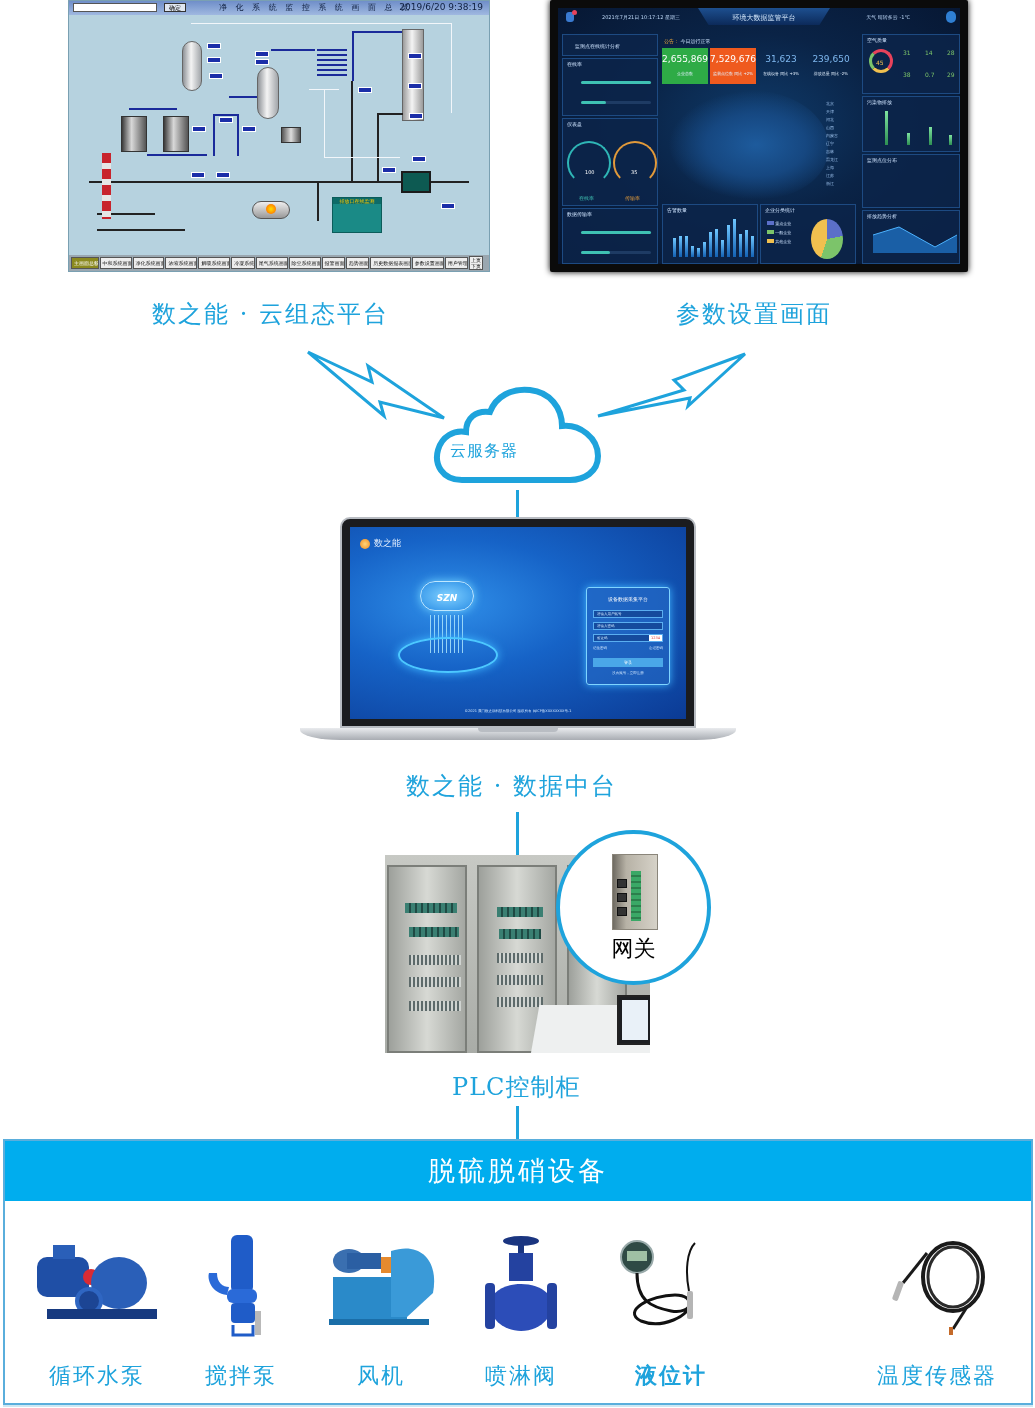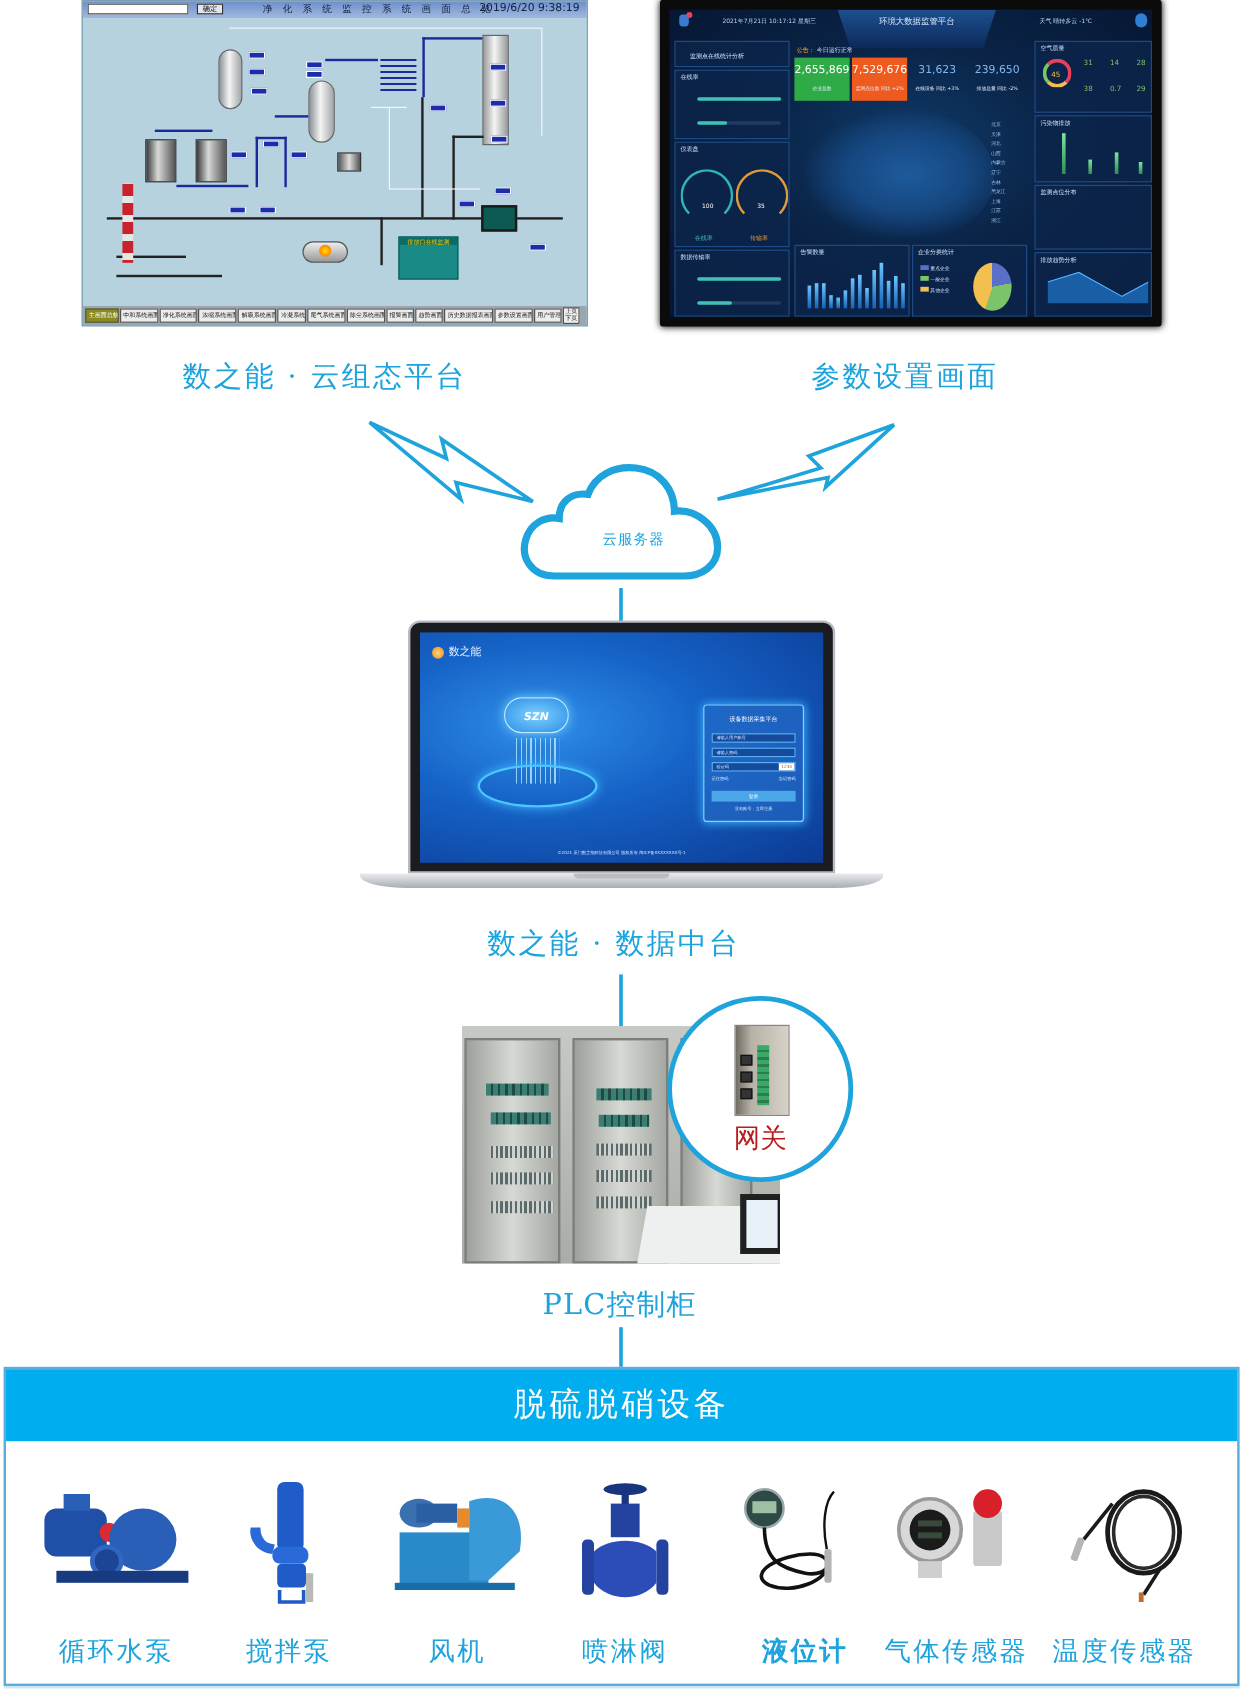--- a/index.html
+++ b/index.html
@@ -31,21 +31,21 @@
   #scada .flame { position:absolute; left: 197px; top: 203px; width:10px; height:10px; background: radial-gradient(#ffe000,#ff5a00); border-radius:50%; }
   #scada .tabs { position: absolute; left: 0; bottom: 0; width: 100%; height: 16px; background: #9aa7b0; display: flex; align-items: center; padding-left: 2px; gap: 1px; }
   #scada .tabs .tab { height: 12px; background: #ededed; border: 1px solid #555; font-size: 5px; line-height: 10px; padding: 0 2px; color: #111; white-space: nowrap; overflow: hidden; }
   #scada .tabs .tab.active { background: #8b8a1f; color: #fff; }
   #scada .tabs .page { margin-left: auto; margin-right: 6px; width: 16px; height: 14px; background: #eee; border: 1px solid #555; font-size: 5px; color:#111; text-align:center; line-height: 6px; }
 
   
   #dash { left: 550px; top: 0; width: 418px; height: 272px; background: #0b0b0b; padding: 8px; border-radius: 2px; box-shadow: 0 0 6px #000; }
   #dash .screen { position: relative; width: 100%; height: 100%; background: radial-gradient(ellipse at 50% 45%, #0f3b6a 0%, #0a2346 45%, #061530 100%); overflow: hidden; }
   #dash .top { position: absolute; left: 0; top: 0; width: 100%; height: 22px; }
-  #dash .top .center { position: absolute; left: 140px; top: 0; width: 132px; height: 32px; background: linear-gradient(#1d4f8f, #0c2a5a); clip-path: polygon(0 0,100% 0, 92% 100%, 8% 100%); color: #d9ecff; font-size: 7px; text-align: center; line-height: 20px; }
+  #dash .top .center { position: absolute; left: 140px; top: 0; width: 132px; height: 17px; background: linear-gradient(#1d4f8f, #0c2a5a); clip-path: polygon(0 0,100% 0, 92% 100%, 8% 100%); color: #d9ecff; font-size: 7px; text-align: center; line-height: 20px; }
   #dash .top .date { position: absolute; left: 44px; top: 6px; font-size: 5px; color: #bcd6f5; }
   #dash .top .weather { position: absolute; right: 50px; top: 6px; font-size: 5px; color: #bcd6f5; }
   #dash .top .avatar { position: absolute; right: 4px; top: 3px; width: 10px; height: 12px; border-radius: 5px; background: #2f7fd3; }
   #dash .top .bell { position: absolute; left: 8px; top: 4px; width: 8px; height: 10px; background: #3a7ad0; border-radius: 3px; }
   #dash .top .bell-dot { position:absolute; left: 14px; top: 2px; width:5px; height:5px; border-radius:50%; background:#e8425b; }
   #dash .panel { position: absolute; background: rgba(12,36,74,.85); border: 1px solid #1d4a82; }
   #dash .panel .ph { position: absolute; left: 4px; top: 2px; font-size: 5px; color: #cfe4ff; }
   #dash .kpi { position: absolute; top: 40px; width: 46px; height: 36px; font-size: 9px; color: #fff; text-align: center; padding-top: 6px; }
   #dash .kpi .sub { font-size: 4px; color: #e4f1ff; margin-top: 7px; }
   #dash .bar { position: absolute; width: 3px; background: linear-gradient(#6ec6ff,#1462b4); }
@@ -83,21 +83,21 @@
   #plc .cab { position: absolute; top: 10px; width: 80px; height: 188px; background: linear-gradient(90deg,#9da09b,#d7d9d4 50%,#a4a7a2); border: 2px solid #7b7e79; }
   #plc .mod { position: absolute; height: 10px; background: repeating-linear-gradient(90deg,#3a7f72 0 4px,#1f4a44 4px 6px); }
   #plc .term { position: absolute; height: 10px; background: repeating-linear-gradient(90deg,#5d6a6a 0 2px,#cfd3d0 2px 4px); }
   #plc .desk { position: absolute; left: 150px; top: 150px; width: 120px; height: 50px; background: #eef0f0; transform: skewX(-10deg); }
   #plc .screen2 { position: absolute; left: 232px; top: 140px; width: 36px; height: 50px; background: #1d1f22; border: 2px solid #222; }
   #plc .screen2 i { display:block; margin: 3px; height: 40px; background: #e9f1f8; }
   #gateway { left: 556px; top: 830px; width: 155px; height: 155px; border-radius: 50%; background: #ffffff; border: 4px solid #1ea3dc; }
   #gateway .dev { position: absolute; left: 52px; top: 20px; width: 46px; height: 76px; background: linear-gradient(90deg,#6f6b62,#b7b2a6 30%,#d6d2c8); border: 1px solid #8a857a; }
   #gateway .dev .green { position: absolute; left: 18px; top: 16px; width: 10px; height: 50px; background: repeating-linear-gradient(#3aa866 0 4px,#2c7f4c 4px 6px); }
   #gateway .dev .eth { position: absolute; left: 4px; width: 10px; height: 9px; background: #333; border: 1px solid #111; }
-  #gateway .lbl { position: absolute; left: 0; width: 100%; top: 100px; text-align: center; font-size: 22px; color: #b91c1c; font-family: "DejaVu Serif", serif; }
+  #gateway .lbl { position: absolute; left: 0; width: 100%; top: 100px; text-align: center; font-size: 22px; color: #000000; font-family: "DejaVu Serif", serif; }
 
   
   #equip { left: 3px; top: 1139px; width: 1030px; height: 266px; border: 2px solid #5aaedc; background: #fff; box-shadow: 0 2px 0 #cfe7f3; }
   #equip .hdr { position: absolute; left: 0; top: 0; width: 100%; height: 60px; background: #00adee; color: #fff; text-align: center; font-size: 27px; line-height: 60px; letter-spacing: 3px; font-family: "DejaVu Serif", serif; }
   #equip .item { position: absolute; top: 90px; width: 140px; text-align: center; }
   #equip .item .pic { position: relative; width: 140px; height: 110px; }
   #equip .item .name { margin-top: 16px; font-size: 22px; color: #1ea3dc; font-family: "DejaVu Serif", serif; letter-spacing: 2px; white-space: nowrap; }
 </style>
 </head>
 <body>
@@ -325,21 +325,21 @@
     <polygon points="308,22 372,52 368,36 444,88 380,72 384,86"></polygon>
   </g>
   <g fill="none" stroke="#1ea3dc" stroke-width="3" stroke-linejoin="miter">
     <polygon points="745,24 674,50 684,60 598,86 690,68 688,76"></polygon>
   </g>
 </svg>
 
 <svg id="cloud" class="abs" viewBox="0 0 172 106">
   <path d="M30,96 C10,96 2,80 6,66 C10,52 22,46 34,48 C34,34 44,26 58,28 C64,12 80,4 98,6 C118,8 130,24 130,42 C148,40 166,54 166,72 C166,88 152,96 138,96 Z" fill="#fff" stroke="#1ea3dc" stroke-width="6"></path>
 </svg>
-<div class="abs" style="left:502px;top:441px;font-size:12px;color:#1ea3dc;letter-spacing:1px;text-align:right;">云服务器</div>
+<div class="abs" style="left:450px;top:441px;font-size:16px;color:#1ea3dc;letter-spacing:1px;text-align:right;">云服务器</div>
 
 <div class="connector" style="left:516px;top:490px;height:30px;"></div>
 
 <div id="laptop" class="abs">
   <div class="bezel"></div>
   <div class="screen">
     <div class="brand">
         <span class="logo"></span>
         <span>数之能</span>
       </div>
@@ -458,32 +458,20 @@
     <svg class="pic" viewBox="0 0 140 110">
       <circle cx="36" cy="26" r="16" fill="#2f4a45" stroke="#9aa" stroke-width="2"></circle>
       <rect x="26" y="20" width="20" height="10" fill="#9fc0a4"></rect>
       <path d="M36,42 C36,70 50,76 70,80 C92,84 96,64 74,64 C50,64 20,80 40,90 C60,98 90,86 90,70" fill="none" stroke="#111" stroke-width="3"></path>
       <path d="M94,12 C86,20 84,40 88,60" fill="none" stroke="#111" stroke-width="2"></path>
       <rect x="86" y="60" width="6" height="28" rx="2" fill="#b5b5b5"></rect>
     </svg>
     <div class="name">液位计</div>
   </div>
 
-  <div class="item" style="left:722px;">
-    <svg class="pic" viewBox="0 0 140 110">
-      <circle cx="48" cy="44" r="26" fill="#d8d8d8" stroke="#999" stroke-width="3"></circle>
-      <circle cx="48" cy="44" r="17" fill="#1b1b1b"></circle>
-      <rect x="38" y="36" width="20" height="5" fill="#3a4a3a"></rect>
-      <rect x="38" y="46" width="20" height="5" fill="#3a4a3a"></rect>
-      <rect x="38" y="70" width="20" height="14" fill="#cfcfcf"></rect>
-      <rect x="84" y="28" width="24" height="46" rx="3" fill="#c8c8c8"></rect>
-      <ellipse cx="96" cy="22" rx="12" ry="12" fill="#d8202b"></ellipse>
-    </svg>
-    <div class="name">气体传感器</div>
-  </div>
 
   <div class="item" style="left:862px;">
     <svg class="pic" viewBox="0 0 140 110">
       <ellipse cx="86" cy="46" rx="30" ry="34" fill="none" stroke="#1a1a1a" stroke-width="4"></ellipse>
       <ellipse cx="86" cy="46" rx="25" ry="30" fill="none" stroke="#2b2b2b" stroke-width="3"></ellipse>
       <path d="M60,22 L36,52" stroke="#1a1a1a" stroke-width="3"></path>
       <rect x="28" y="50" width="6" height="20" rx="2" fill="#b5b5b5" transform="rotate(20 31 60)"></rect>
       <path d="M100,76 L86,98" stroke="#1a1a1a" stroke-width="3"></path>
       <rect x="82" y="96" width="4" height="8" fill="#c46a2a"></rect>
     </svg>

